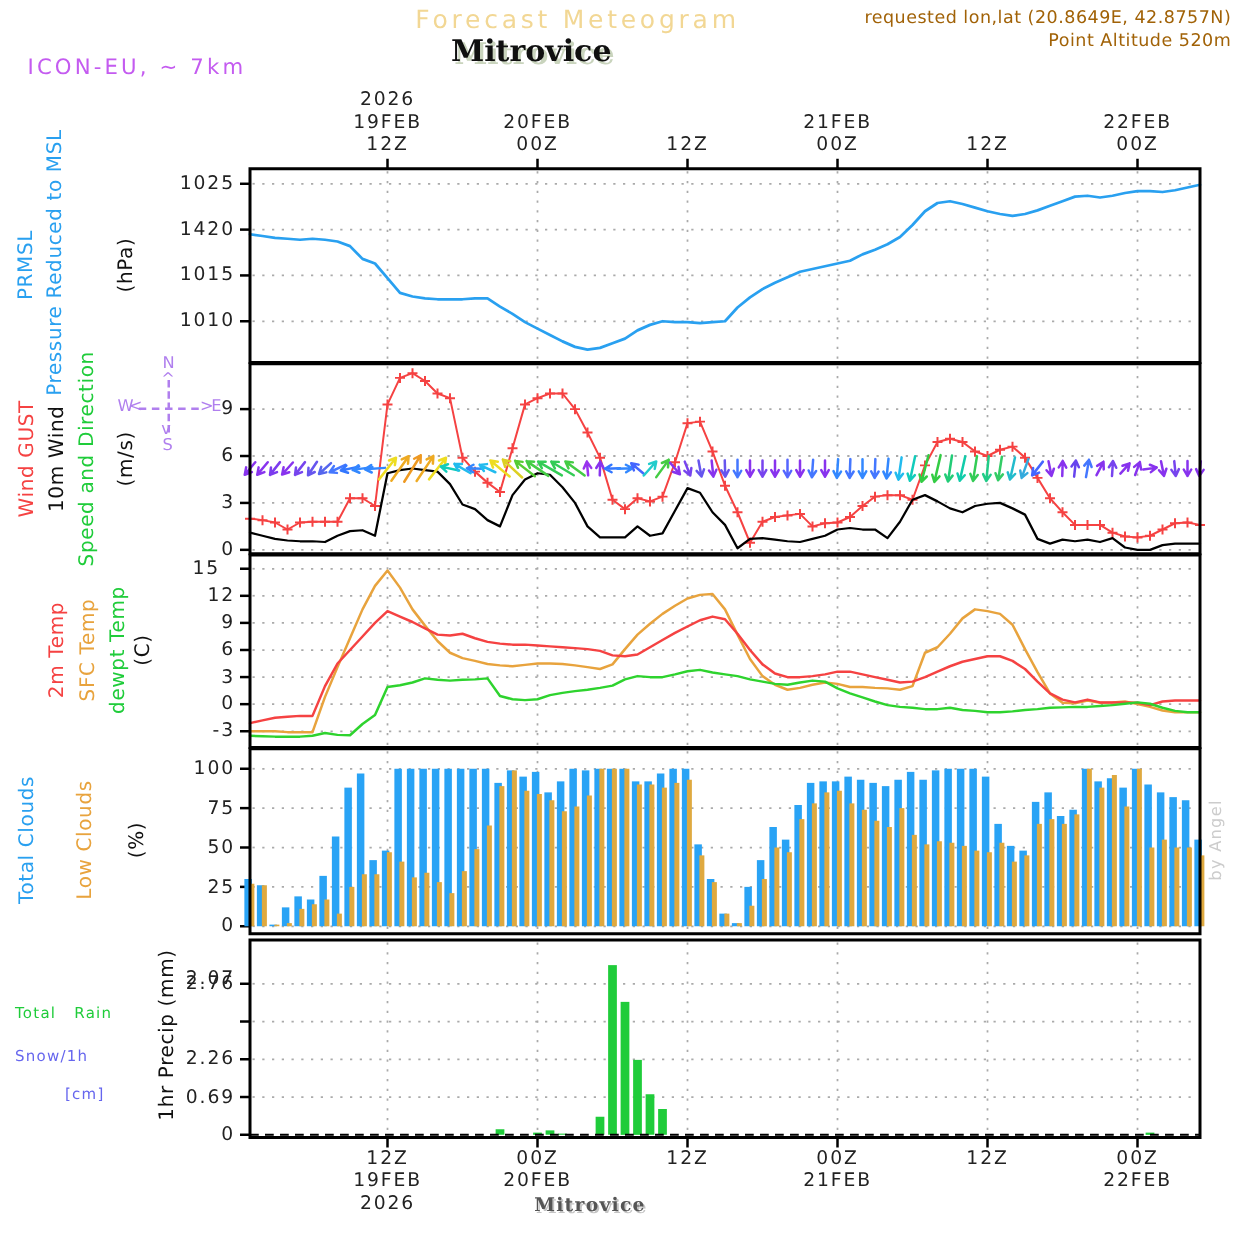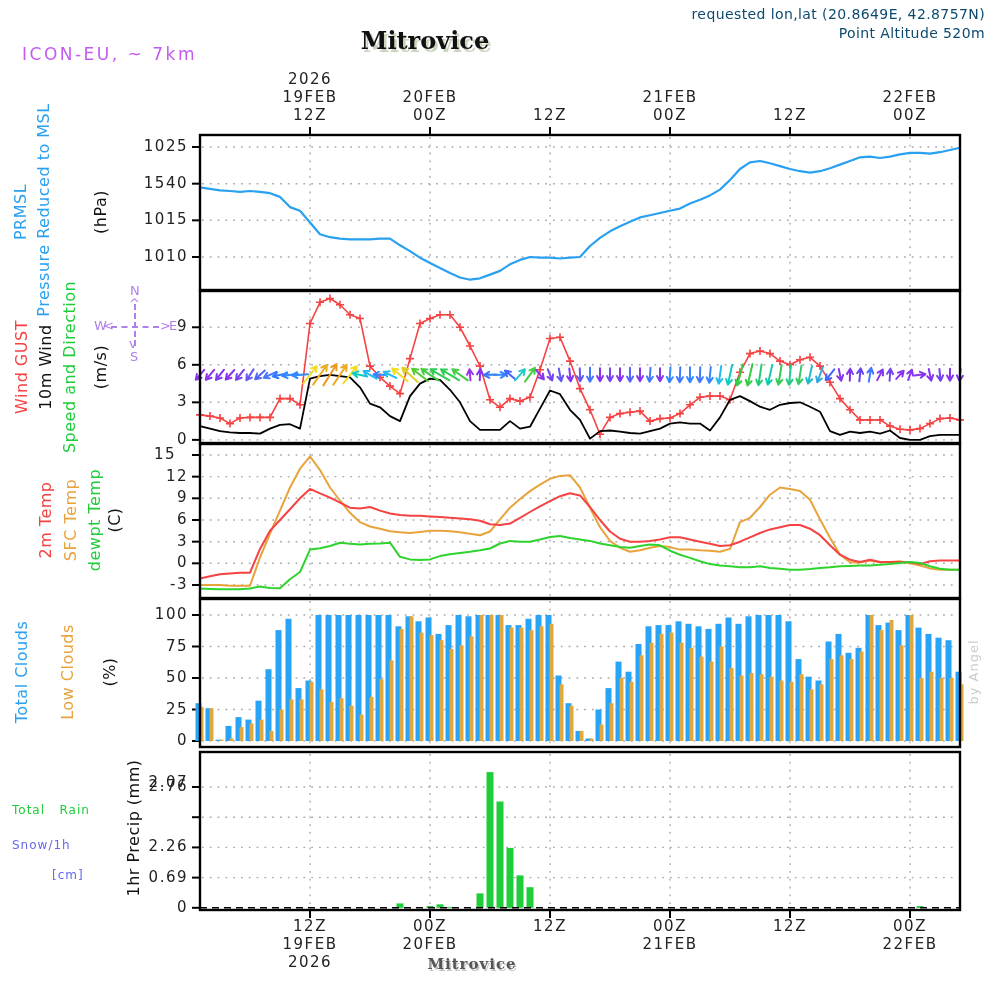--- a/index.html
+++ b/index.html
@@ -9,21 +9,21 @@
   #labels{position:absolute;left:0;top:0;width:1000px;height:1000px;pointer-events:none;}
   .lbl{position:absolute;font-size:15px;color:#222;letter-spacing:1.5px;white-space:nowrap;}
   .xt{transform:translateX(-50%);}
   .yt{width:58px;text-align:right;}
   .hdr-title{position:absolute;left:312px;top:3px;width:300px;text-align:center;
              font-size:20px;letter-spacing:3px;color:#f2d794;}
   .hdr-station{position:absolute;left:325px;top:26px;width:200px;text-align:center;
                font-family:"DejaVu Serif",serif;font-weight:bold;font-size:24px;color:#101010;
                text-shadow:2.5px 2.5px 0 #c9d4bd;}
   .hdr-meta{position:absolute;right:15px;top:5px;text-align:right;font-size:14px;
-            line-height:19px;color:#0c4a6e;letter-spacing:0.4px;margin-left:17px;}
+            line-height:19px;color:#a16207;letter-spacing:0.4px;margin-left:17px;}
   .hdr-model{position:absolute;left:22px;top:44px;font-size:17px;letter-spacing:2.5px;color:#c45bf0;}
   .vlab{position:absolute;white-space:nowrap;font-size:16px;letter-spacing:0.5px;
         transform:translate(-50%,-50%) rotate(-90deg);}
   .hlab{position:absolute;white-space:pre;font-size:12px;letter-spacing:1px;}
   .c-blue{color:#29a0f0;} .c-red{color:#f54242;} .c-green{color:#1fcc3a;}
   .c-orange{color:#e8a33d;} .c-black{color:#111;} .c-violet{color:#6666ee;}
   .compass{position:absolute;left:0;top:0;}
   .compass span{position:absolute;font-size:13px;color:#b07fee;letter-spacing:0;}
   .compass .vline{position:absolute;left:134px;top:304px;height:42px;border-left:2px dashed #b07fee;}
   .compass .hline{position:absolute;left:111px;top:326px;width:48px;border-top:2px dashed #b07fee;}
@@ -456,20 +456,21 @@
       <line x1="550" y1="127" x2="550" y2="135" stroke="#000" stroke-width="2"></line>
       <line x1="550" y1="910" x2="550" y2="918" stroke="#000" stroke-width="2"></line>
       <line x1="670" y1="127" x2="670" y2="135" stroke="#000" stroke-width="2"></line>
       <line x1="670" y1="910" x2="670" y2="918" stroke="#000" stroke-width="2"></line>
       <line x1="790" y1="127" x2="790" y2="135" stroke="#000" stroke-width="2"></line>
       <line x1="790" y1="910" x2="790" y2="918" stroke="#000" stroke-width="2"></line>
       <line x1="910" y1="127" x2="910" y2="135" stroke="#000" stroke-width="2"></line>
       <line x1="910" y1="910" x2="910" y2="918" stroke="#000" stroke-width="2"></line>
     </svg>
 
+  <div class="hdr-title">Forecast Meteogram</div>
   <div class="hdr-station">Mitrovice</div>
   <div class="hdr-meta">
     <div>requested lon,lat (20.8649E, 42.8757N)</div>
     <div>Point Altitude 520m</div>
   </div>
   <div class="hdr-model">ICON-EU, ~ 7km</div>
 
   <span class="vlab c-blue" style="left:20px;top:212px">PRMSL</span>
   <span class="vlab c-blue" style="left:43px;top:210px">Pressure Reduced to MSL</span>
   <span class="vlab c-black" style="left:100px;top:212px">(hPa)</span>
@@ -505,21 +506,21 @@
   <span class="hlab c-violet" style="left:12px;top:838px">Snow/1h</span>
   <span class="hlab c-violet" style="left:52px;top:868px">[cm]</span>
   <span class="vlab c-black" style="left:133px;top:828px">1hr Precip (mm)</span>
 
   <div class="watermark">by Angel</div>
   <div class="footer-station">Mitrovice</div>
 
   <div id="labels">
       <div class="lbl yt" style="left: 130px; top: 247.006px;">1010</div>
       <div class="lbl yt" style="left: 130px; top: 210.345px;">1015</div>
-      <div class="lbl yt" style="left: 130px; top: 173.685px;">1540</div>
+      <div class="lbl yt" style="left: 130px; top: 173.685px;">1420</div>
       <div class="lbl yt" style="left: 130px; top: 137.025px;">1025</div>
       <div class="lbl yt" style="left: 130px; top: 429.872px;">0</div>
       <div class="lbl yt" style="left: 130px; top: 392.342px;">3</div>
       <div class="lbl yt" style="left: 130px; top: 354.811px;">6</div>
       <div class="lbl yt" style="left: 130px; top: 317.28px;">9</div>
       <div class="lbl yt" style="left: 130px; top: 574.998px;">-3</div>
       <div class="lbl yt" style="left: 130px; top: 553.328px;">0</div>
       <div class="lbl yt" style="left: 130px; top: 531.659px;">3</div>
       <div class="lbl yt" style="left: 130px; top: 509.989px;">6</div>
       <div class="lbl yt" style="left: 130px; top: 488.319px;">9</div>

